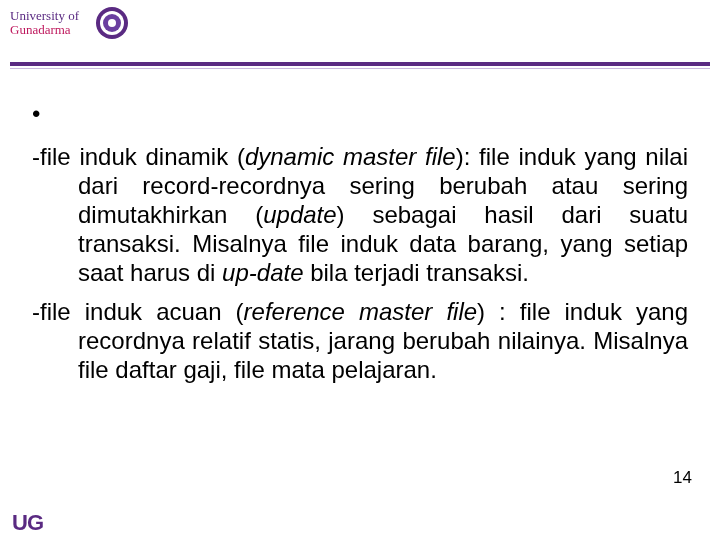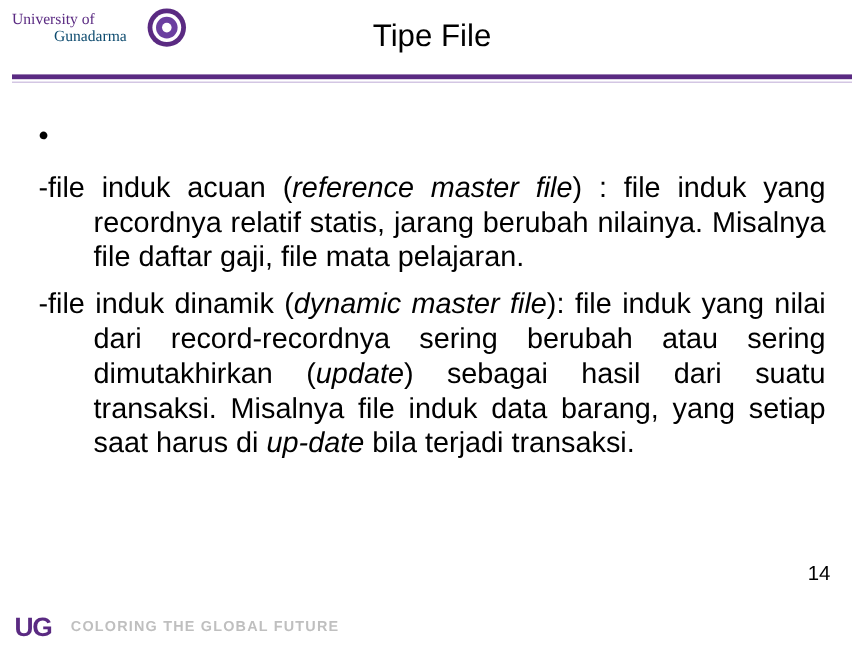--- a/index.html
+++ b/index.html
@@ -28,22 +28,21 @@
   .logo-text {
     line-height: 1.05;
     font-family: Georgia, 'Times New Roman', serif;
   }
   .logo-text .line1 {
     font-size: 13px;
     color: #5a2a82;
   }
   .logo-text .line2 {
     font-size: 13px;
-    color: #0c4a6e;
-    margin-left: 35px;
+    color: #be185d;
   }
   .crest {
     width: 34px;
     height: 34px;
     display: inline-block;
   }
   .title {
     text-align: center;
     font-size: 26px;
     color: #000;
@@ -111,21 +110,21 @@
     right: 0;
     bottom: 0;
     height: 42px;
   }
   .footer-logo {
     position: absolute;
     left: 12px;
     bottom: 4px;
     display: flex;
     align-items: center;
-    gap: 16px;
+    gap: 0;
   }
   .footer-ug {
     font-family: 'Arial Black', Arial, sans-serif;
     font-weight: 900;
     font-size: 22px;
     color: #5a2a82;
     letter-spacing: -1px;
   }
   .footer-tag {
     font-size: 12px;
@@ -154,45 +153,43 @@
     </div>
     <span class="crest">
       <svg viewBox="0 0 34 34" width="34" height="34">
         <circle cx="17" cy="17" r="16" fill="#5a2a82"></circle>
         <circle cx="17" cy="17" r="12" fill="#ffffff"></circle>
         <circle cx="17" cy="17" r="9" fill="#6b3fa0"></circle>
         <circle cx="17" cy="17" r="4" fill="#ffffff"></circle>
       </svg>
     </span>
   </div>
-  <div class="title">Tipe File</div>
   <div class="rule-dark"></div>
   <div class="rule-light"></div>
 </div>
 
 <div class="content">
   <div class="bullet-row">
     <div class="bullet-dot">•</div>
   </div>
 
   <div class="para">
     <span class="hang">
-      <span>-file induk acuan (</span><i>reference master file</i><span>) : file induk yang recordnya relatif statis, jarang berubah nilainya. Misalnya file daftar gaji, file mata pelajaran.</span>
+      <span>-file induk dinamik (</span><i>dynamic master file</i><span>): file induk yang nilai dari record-recordnya sering berubah atau sering dimutakhirkan (</span><i>update</i><span>) sebagai hasil dari suatu transaksi. Misalnya file induk data barang, yang setiap saat harus di </span><i>up-date</i><span> bila terjadi transaksi.</span>
     </span>
   </div>
 
   <div class="para">
     <span class="hang">
-      <span>-file induk dinamik (</span><i>dynamic master file</i><span>): file induk yang nilai dari record-recordnya sering berubah atau sering dimutakhirkan (</span><i>update</i><span>) sebagai hasil dari suatu transaksi. Misalnya file induk data barang, yang setiap saat harus di </span><i>up-date</i><span> bila terjadi transaksi.</span>
+      <span>-file induk acuan (</span><i>reference master file</i><span>) : file induk yang recordnya relatif statis, jarang berubah nilainya. Misalnya file daftar gaji, file mata pelajaran.</span>
     </span>
   </div>
 </div>
 
 <div class="slide-num">14</div>
 
 <div class="footer">
   <div class="footer-logo">
     <span class="footer-ug">UG</span>
     <span class="footer-text-block">
-      <div class="footer-tag">COLORING THE GLOBAL FUTURE</div>
     </span>
   </div>
 </div>
 
 </body></html>

